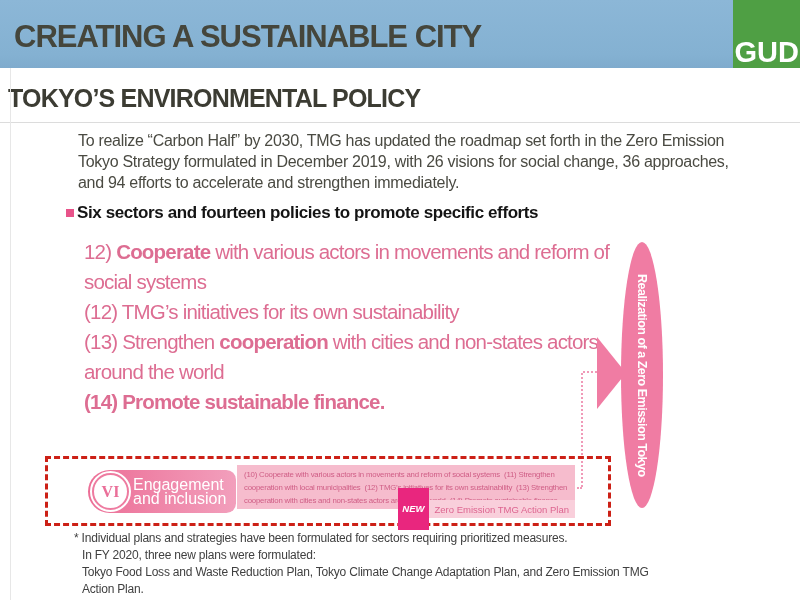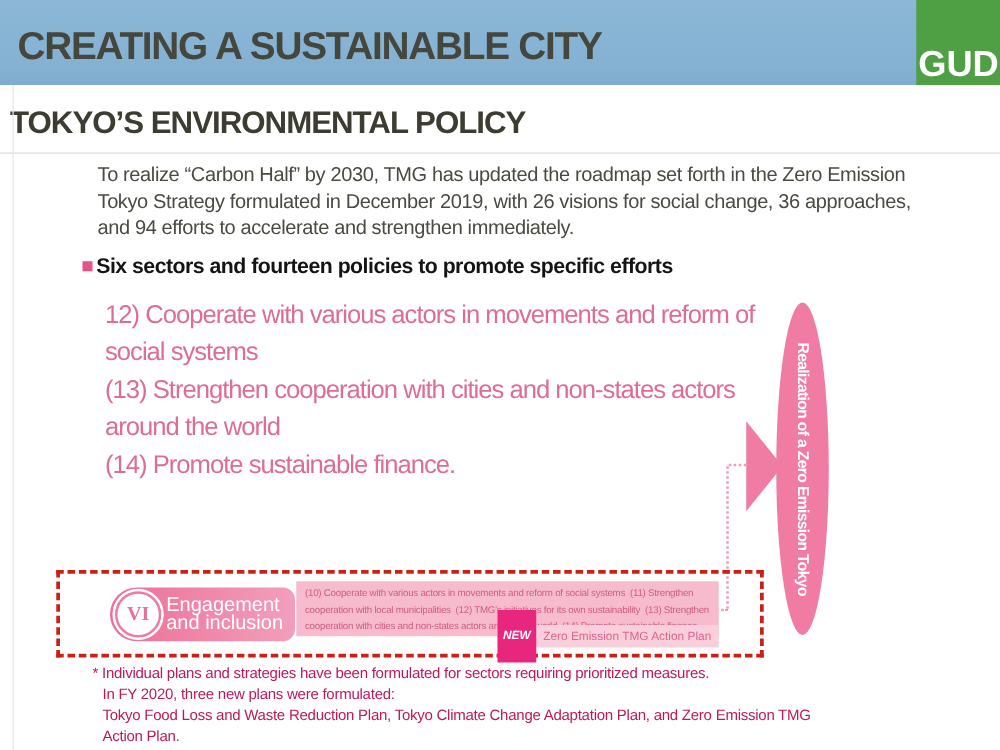--- a/index.html
+++ b/index.html
@@ -23,21 +23,21 @@
   
   .intro{position:absolute;left:78px;top:130px;width:670px;font-size:16px;line-height:21px;
     letter-spacing:-0.3px;color:#4a4a42;}
   
   .section-heading{position:absolute;left:66px;top:203px;display:flex;align-items:center;}
   .bullet-square{width:8px;height:8px;background:#e8538a;margin-right:3px;flex:0 0 auto;}
   .section-heading-text{font-size:17px;font-weight:bold;letter-spacing:-0.4px;color:#141414;white-space:nowrap;}
   
   .policies{position:absolute;left:84px;top:237px;width:530px;font-size:20.5px;line-height:30px;
     letter-spacing:-0.8px;color:#dd6d92;}
-  .policies .b{font-weight:normal;}
+  .policies .b{font-weight:bold;}
   
   .arrow-right{position:absolute;left:597px;top:337px;width:0;height:0;
     border-top:36px solid transparent;border-bottom:36px solid transparent;border-left:29px solid #f07ca3;}
   .ribbon{position:absolute;left:621px;top:242px;width:42px;height:266px;border-radius:50%;
     background:#f07ca3;display:flex;align-items:center;justify-content:center;}
   .ribbon span{writing-mode:vertical-rl;white-space:nowrap;color:#ffffff;font-weight:bold;
     font-size:12.5px;letter-spacing:-0.5px;}
   .dot-v{position:absolute;left:581px;top:373px;width:0;height:114px;border-left:2px dotted #f09ab8;}
   .dot-h-top{position:absolute;left:583px;top:371px;width:14px;height:0;border-top:2px dotted #f09ab8;}
   .dot-h-bot{position:absolute;left:570px;top:487px;width:12px;height:0;border-top:2px dotted #f09ab8;}
@@ -54,21 +54,21 @@
   .summary{position:absolute;left:237px;top:465px;width:338px;height:44px;box-sizing:border-box;
     background:#f6bccd;color:#cf5d85;font-size:7.8px;line-height:13px;letter-spacing:-0.2px;
     padding:3px 7px;white-space:pre-wrap;}
   .plan-strip{position:absolute;right:225px;top:500px;height:18px;display:inline-flex;align-items:center;
     background:#f9cfdb;}
   .new-badge{background:#e9267e;color:#ffffff;font-weight:bold;font-style:italic;font-size:9.5px;
     padding:14px 4px;line-height:14px;}
   .plan-label{color:#dd6590;font-size:9.5px;padding:0 6px;white-space:nowrap;}
   
   .footnote{position:absolute;left:74px;top:530px;width:600px;font-size:12px;line-height:17px;
-    letter-spacing:-0.2px;color:#be185d;}
+    letter-spacing:-0.2px;color:#404040;}
   .footnote .indent{padding-left:8px;}
 </style>
 </head>
 <body>
 
 <div class="slide">
 
   <div class="header">
     <div class="header-title">CREATING A SUSTAINABLE CITY</div>
   </div>
@@ -82,20 +82,21 @@
 
   <div class="intro">To realize “Carbon Half” by 2030, TMG has updated the roadmap set forth in the Zero Emission Tokyo Strategy formulated in December 2019, with 26 visions for social change, 36 approaches, and 94 efforts to accelerate and strengthen immediately.</div>
 
   <div class="section-heading">
     <span class="bullet-square"></span>
     <span class="section-heading-text">Six sectors and fourteen policies to promote specific efforts</span>
   </div>
 
   <div class="policies">
     <div><span>12) </span><span class="b">Cooperate</span><span> with various actors in movements and reform of social systems</span></div>
+    <div><span>(12) TMG’s initiatives for its own sustainability</span><span class="b"></span><span></span></div>
     <div><span>(13) Strengthen </span><span class="b">cooperation</span><span> with cities and non-states actors around the world</span></div>
     <div><span></span><span class="b">(14) Promote sustainable finance.</span><span></span></div>
   </div>
 
   <div class="arrow-right"></div>
   <div class="ribbon">
     <span>Realization of a Zero Emission Tokyo</span>
   </div>
   <div class="dot-v"></div>
   <div class="dot-h-top"></div>

